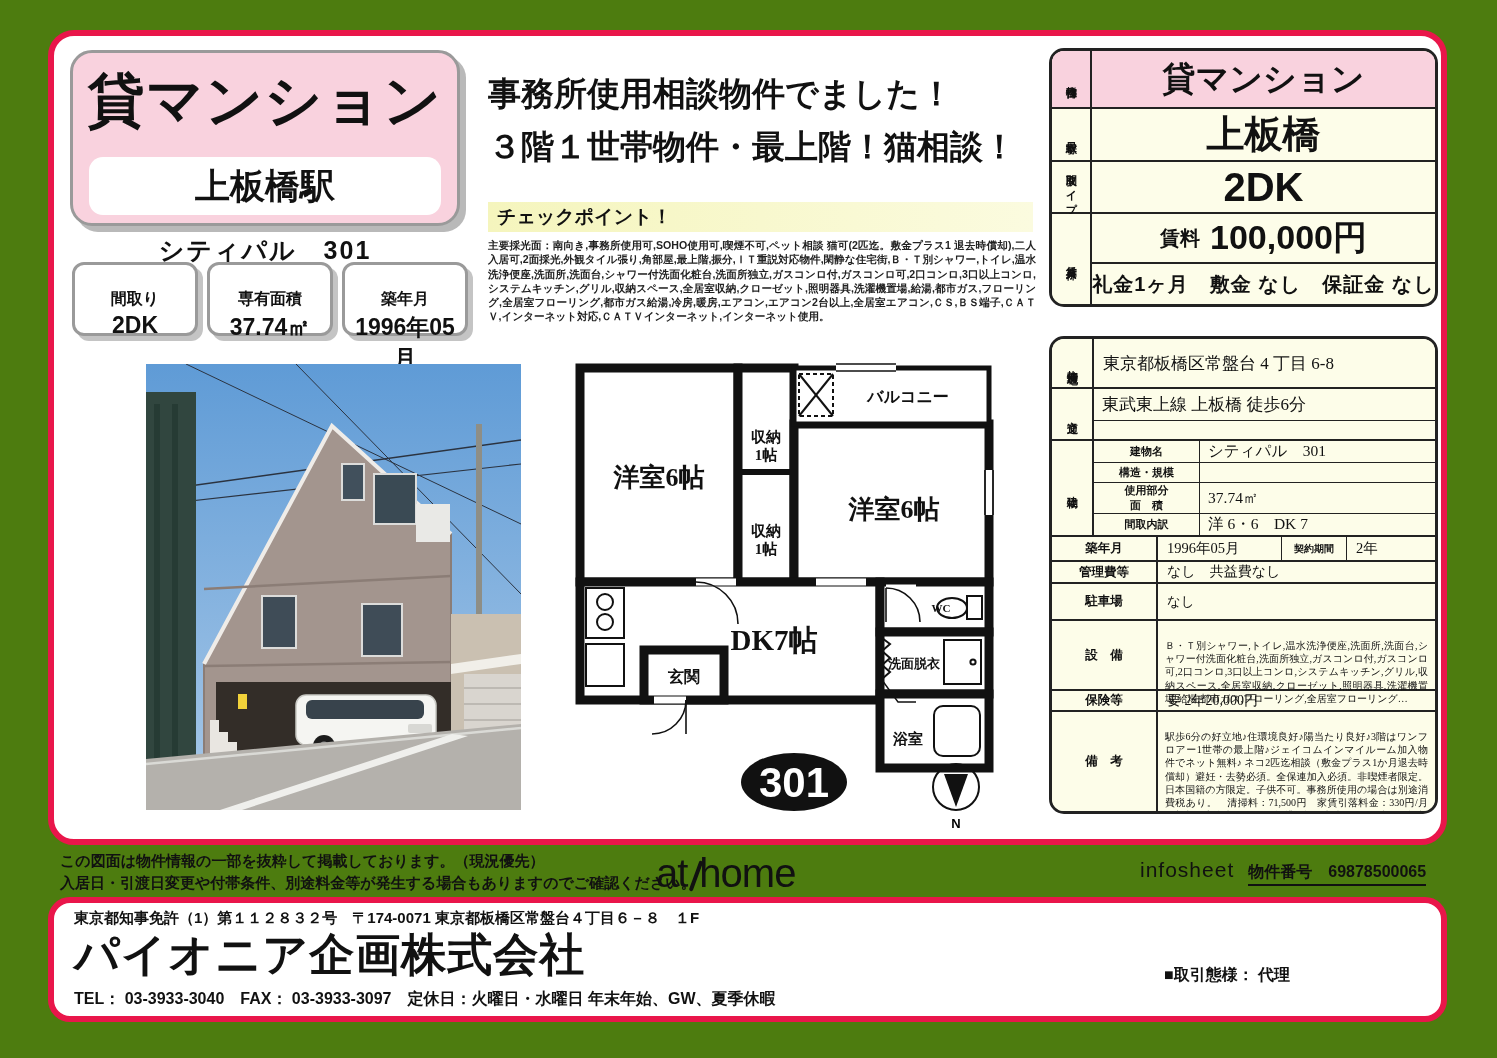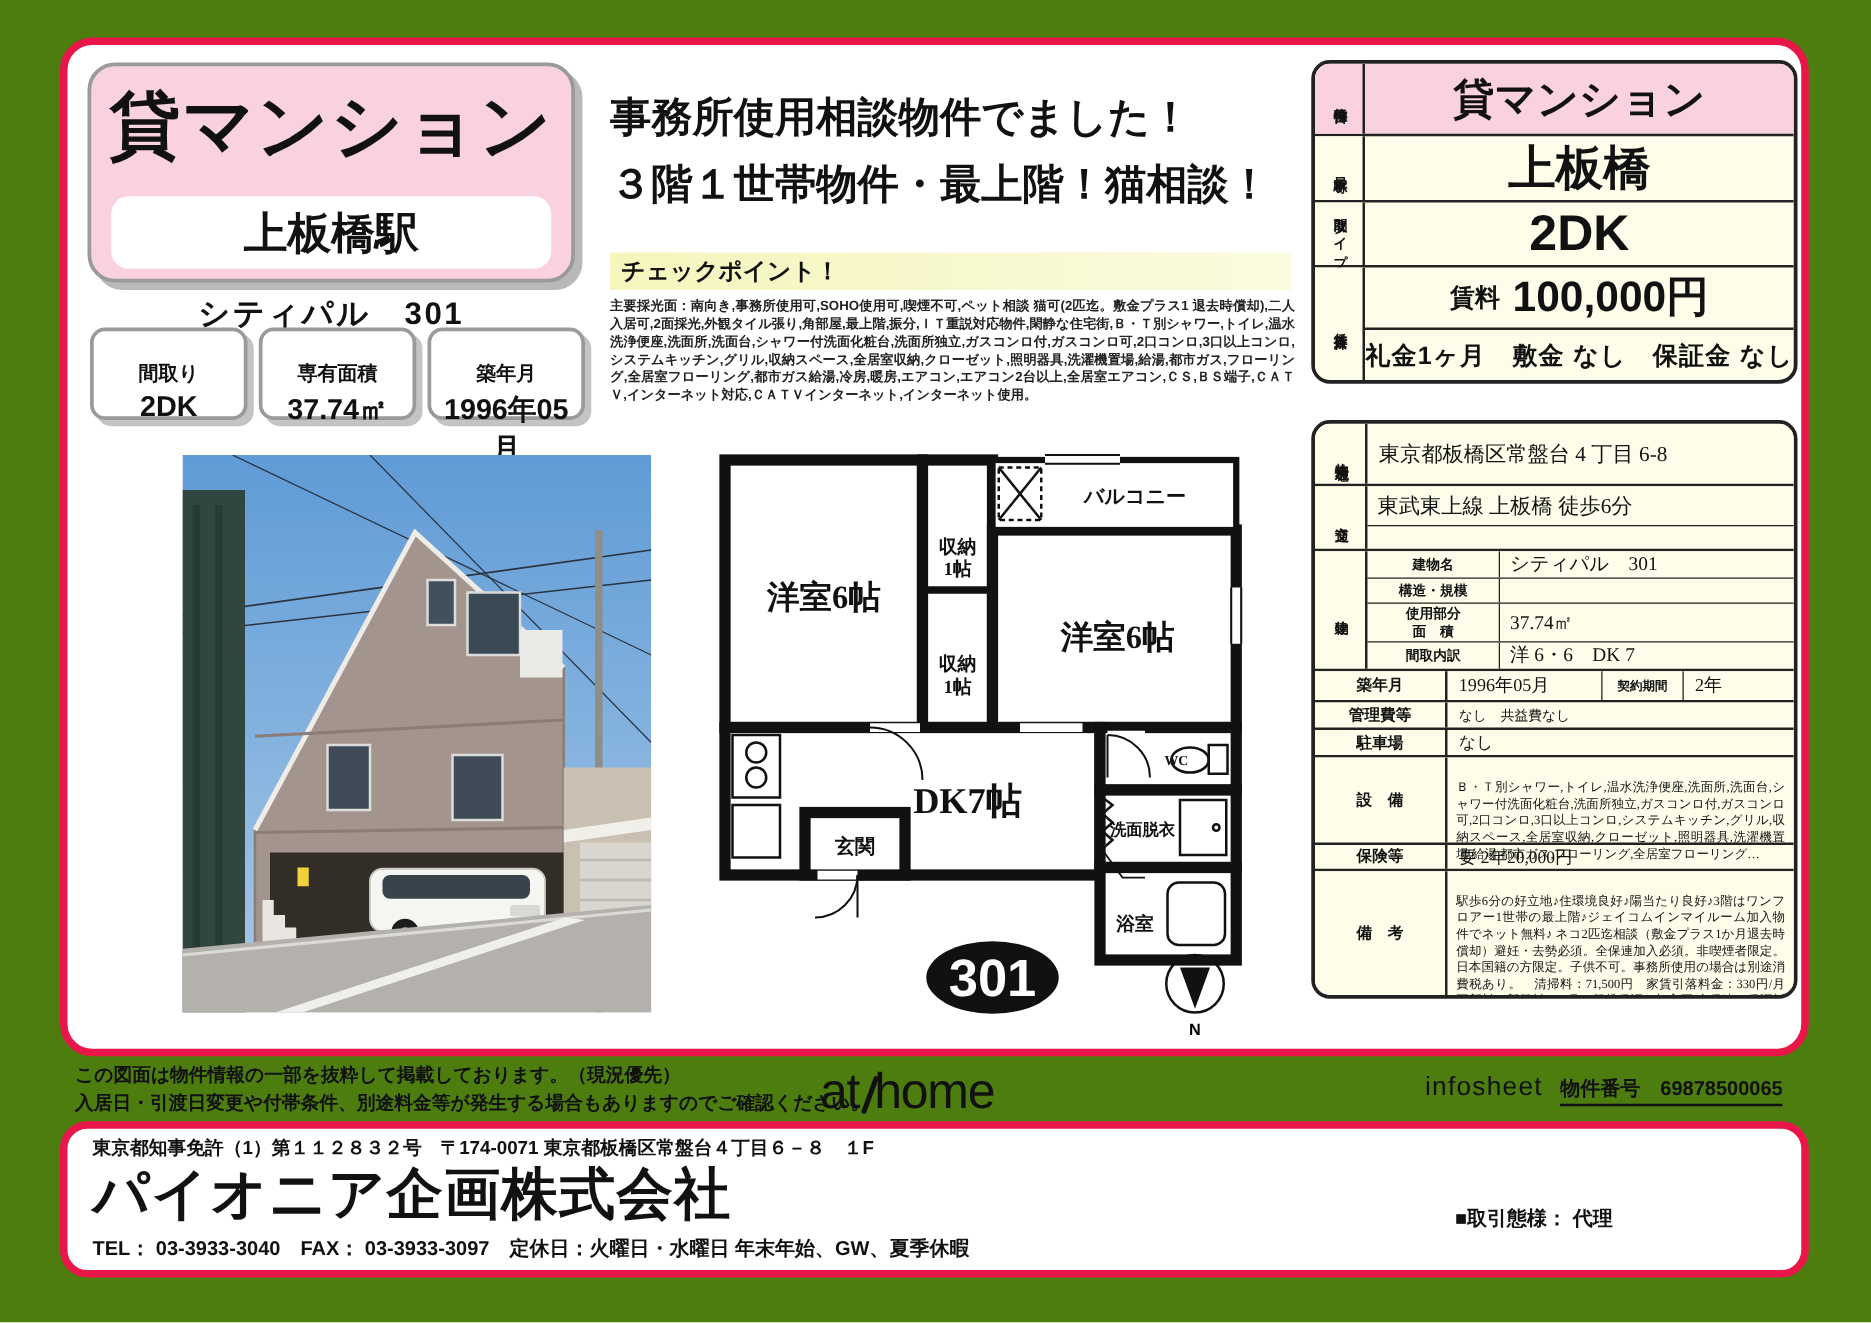--- a/index.html
+++ b/index.html
@@ -54,21 +54,21 @@
   .d-lab-v span { writing-mode:vertical-rl; font-size:11px; font-weight:700; letter-spacing:1px; }
   .d-lab-h { width:106px; border-right:2px solid #222; display:flex; align-items:center; justify-content:center; font-size:12.5px; font-weight:700; white-space:pre-line; text-align:center; }
   .d-val { flex:1; display:flex; align-items:center; padding-left:9px; font-family:"Liberation Serif","DejaVu Serif",serif; font-size:17px; }
   .sub-rows { flex:1; display:flex; flex-direction:column; }
   .sub-row { display:flex; border-bottom:1.5px solid #222; flex:1; }
   .sub-row:last-child { border-bottom:none; }
   .sub-lab { width:106px; border-right:1.5px solid #222; display:flex; align-items:center; justify-content:center; font-size:11px; font-weight:700; text-align:center; }
   .sub-val { flex:1; display:flex; align-items:center; padding-left:8px; font-family:"Liberation Serif","DejaVu Serif",serif; font-size:15.5px; }
   .mini-lab { border-left:1.5px solid #222; border-right:1.5px solid #222; display:flex; align-items:center; justify-content:center; font-weight:700; text-align:center; white-space:pre-line; }
   .d-text { flex:1; padding:18px 7px; font-family:Liberation Serif, serif; font-size:10px; line-height:1.32; text-align:justify; }
-  .hA{height:50px}.hB{height:52px}.hC{height:96px}.hD{height:25px}.hE{height:22px}.hF{height:22px}.hG{height:29px}.hH{height:70px}.hI{height:21px}.hJ{height:99px}
+  .hA{height:50px}.hB{height:52px}.hC{height:96px}.hD{height:25px}.hE{height:22px}.hF{height:37px}.hG{height:29px}.hH{height:70px}.hI{height:21px}.hJ{height:99px}
 
   
   .disclaimer { left:60px; top:850px; width:640px; font-size:15px; font-weight:700; line-height:1.45; }
   .athome { left:656px; top:851px; font-size:40px; font-weight:400; letter-spacing:-1px; display:flex; align-items:flex-end; }
   .athome .slash { display:inline-block; width:4px; height:32px; background:#111; transform:rotate(20deg); margin:0 1px 4px 7px; border-radius:2px; }
   .infosheet { left:1140px; top:858px; width:300px; display:flex; align-items:baseline; gap:14px; }
   .info-word { font-size:21px; letter-spacing:1px; }
   .prop-no { font-size:16px; font-weight:700; border-bottom:2px solid #111; padding-bottom:1px; white-space:nowrap; }
 
   
@@ -314,21 +314,21 @@
           </div>
         </div>
         <div class="d-row hD">
           <div class="d-lab-h">築年月</div>
           <div class="d-val" style="font-size:14.5px">1996年05月</div>
           <div class="mini-lab" style="width:66px;font-size:10px">契約期間</div>
           <div class="d-val" style="flex:0 0 88px;font-size:14.5px">2年</div>
         </div>
         <div class="d-row hE">
           <div class="d-lab-h">管理費等</div>
-          <div class="d-val" style="font-size:11px">なし　共益費なし</div>
+          <div class="d-val" style="font-size:14px">なし　共益費なし</div>
         </div>
         <div class="d-row hF">
           <div class="d-lab-h">駐車場</div>
           <div class="d-val" style="font-size:13.5px">なし</div>
         </div>
         <div class="d-row hH">
           <div class="d-lab-h">設　備</div>
           <div class="d-text">Ｂ・Ｔ別シャワー,トイレ,温水洗浄便座,洗面所,洗面台,シャワー付洗面化粧台,洗面所独立,ガスコンロ付,ガスコンロ可,2口コンロ,3口以上コンロ,システムキッチン,グリル,収納スペース,全居室収納,クローゼット,照明器具,洗濯機置場,給湯,都市ガス,フローリング,全居室フローリング…</div>
         </div>
         <div class="d-row hI">

